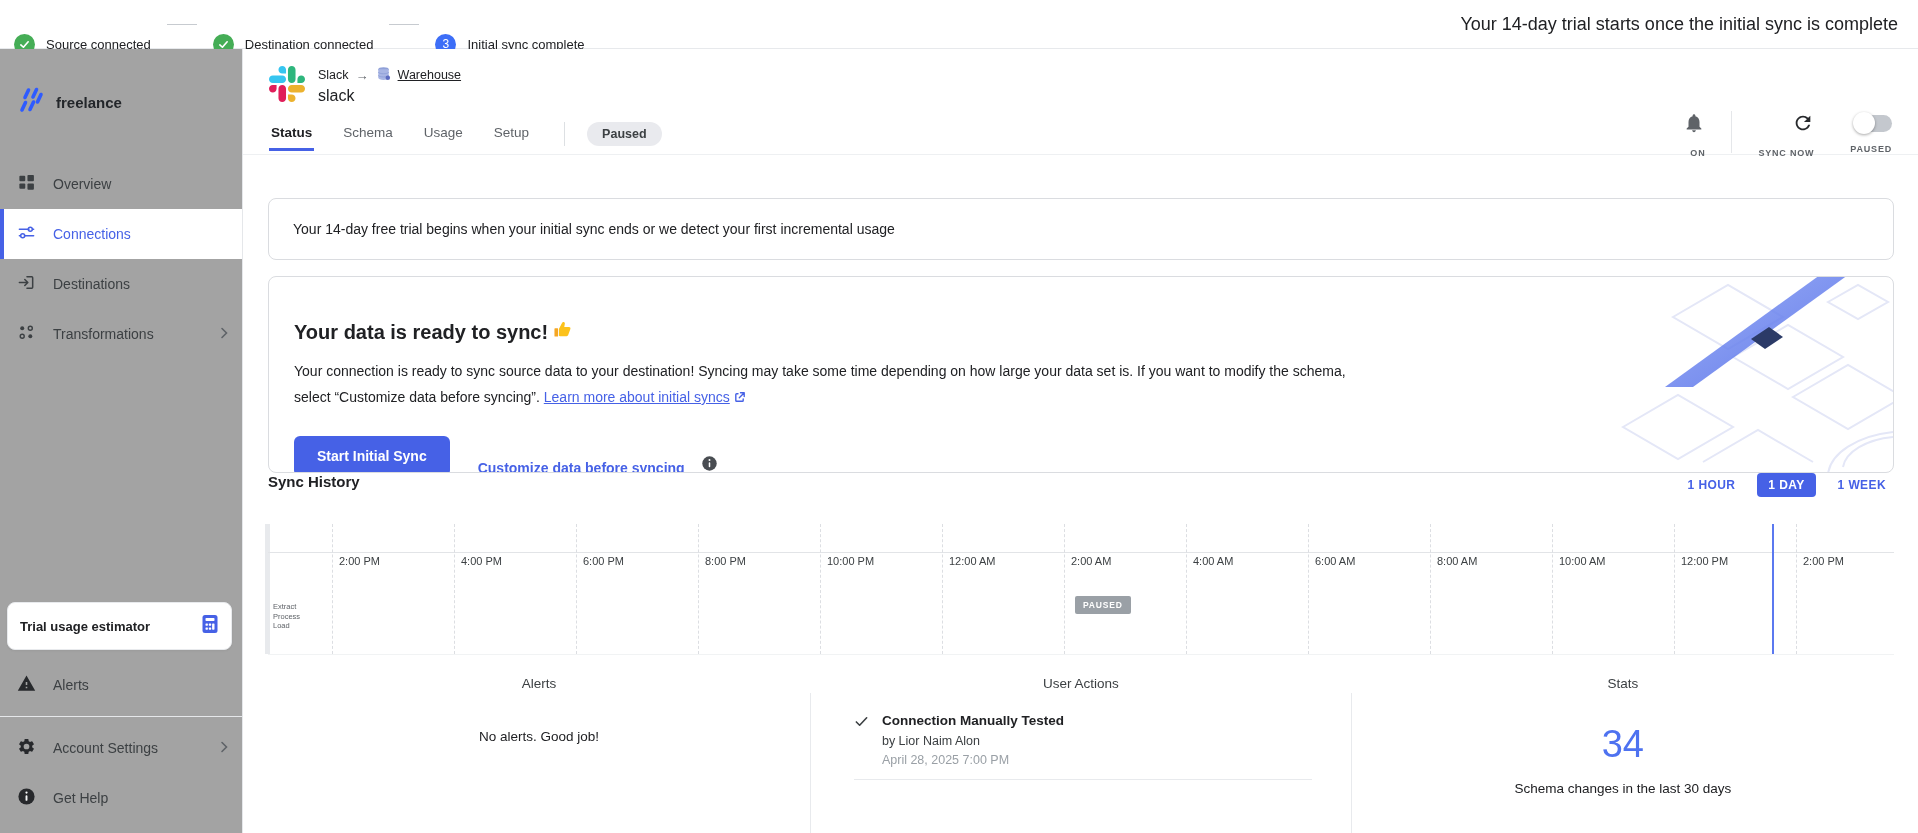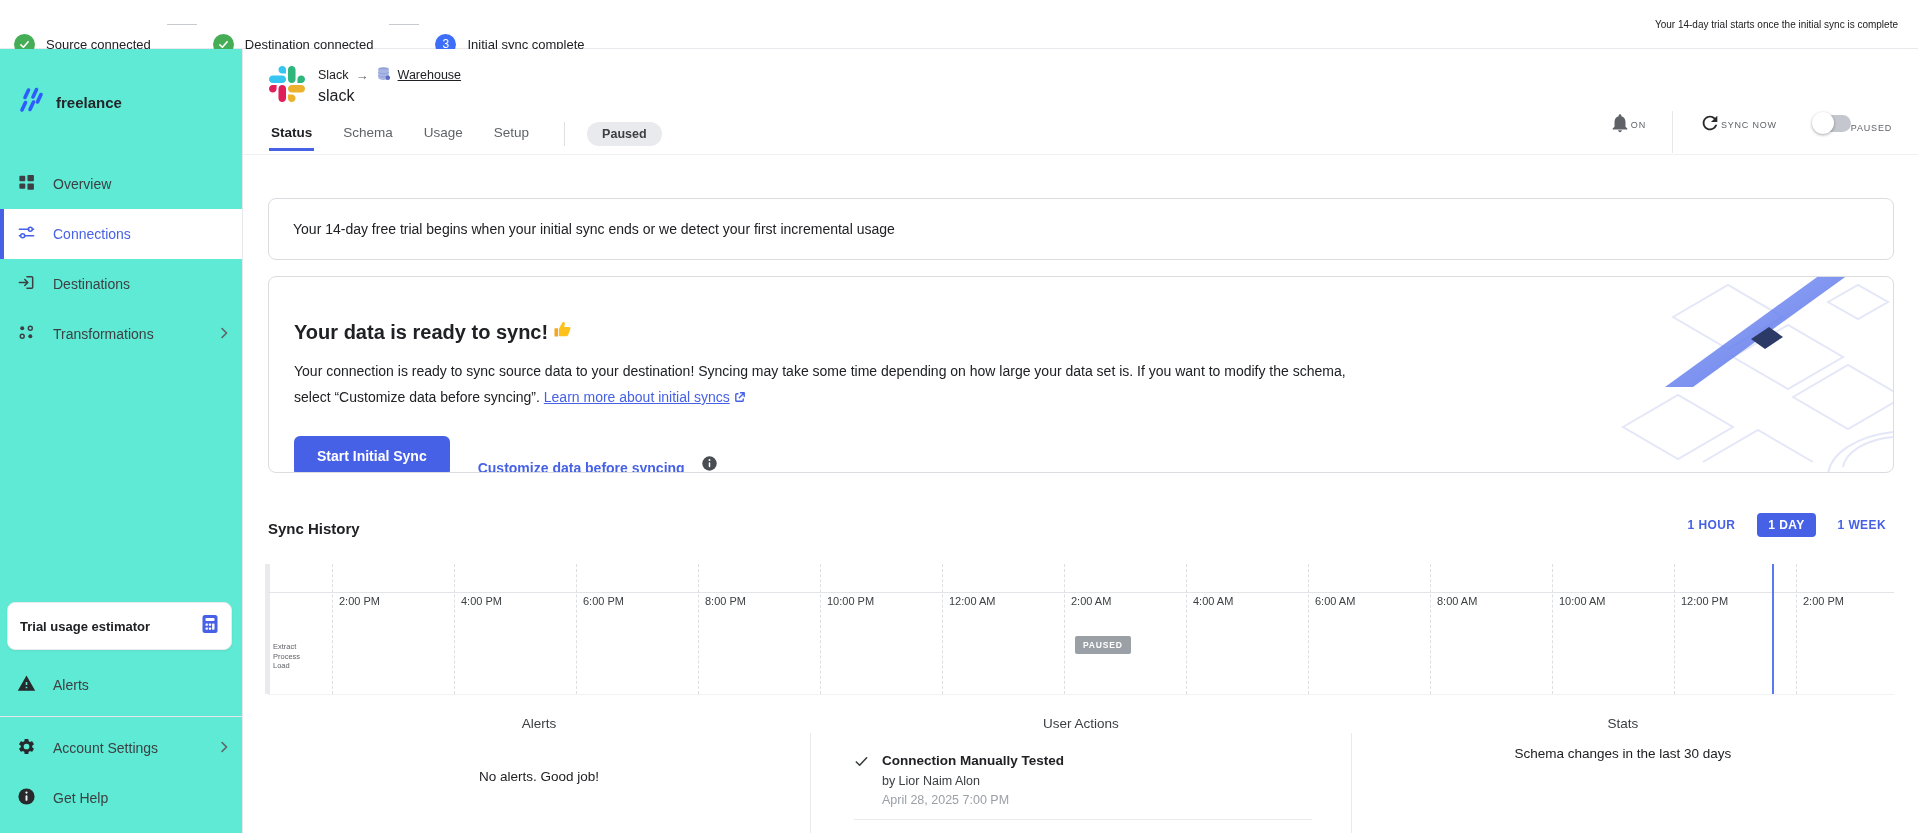--- a/index.html
+++ b/index.html
@@ -8,27 +8,27 @@
   .app { position:relative; width:1918px; height:833px; background:#fff; overflow:hidden; }
 
   
   .topbar { height:49px; display:flex; align-items:center; padding:0 20px 0 14px; border-bottom:1px solid #e7e9ec; background:#fff; }
   .step { display:flex; align-items:center; gap:11px;margin-top:40px; }
   .step-circle { width:21px; height:21px; border-radius:50%; display:flex; align-items:center; justify-content:center; flex:0 0 auto; }
   .step-circle.done { background:#45ad56; }
   .step-circle.current { background:#3d6ef7; color:#fff; font-size:12px; font-weight:500; }
   .step-label { font-size:13px; color:#202124; }
   .step-dash { width:30px; height:1px; background:#c7cbd0; margin:0 16px; }
-  .topbar-note { margin-left:auto; font-size:10px; color:#202124; }
+  .topbar-note { margin-left:auto; font-size:18px; color:#202124; }
 
   
   .shell { display:flex; height:784px; }
 
   
-  .sidebar { width:243px; flex:0 0 243px; background:#5eead4; border-right:1px solid #e5e7ea; display:flex; flex-direction:column; }
+  .sidebar { width:243px; flex:0 0 243px; background:#a3a3a3; border-right:1px solid #e5e7ea; display:flex; flex-direction:column; }
   .brand { display:flex; align-items:center; gap:11px; padding:36px 14px 0 15px; }
   .brand-name { font-size:15px; font-weight:700; color:#23262a; }
   .nav { margin-top:40px; }
   .nav-item { position:relative; height:50px; display:flex; align-items:center; gap:17px; padding:0 14px 0 17px; font-size:14px; font-weight:500; color:#3c4043; cursor:pointer; }
   .nav-item svg { flex:0 0 auto; }
   .nav-item.active { background:#fff; color:#4661e6; }
   .nav-item.active::before { content:""; position:absolute; left:0; top:0; bottom:0; width:4px; background:#4661e6; }
   .nav-chevron { margin-left:auto; }
   .side-bottom { margin-top:auto; padding-bottom:10px; }
   .estimator { margin:0 10px 10px 7px; background:#fff; border:1px solid #e8eaed; border-radius:8px; box-shadow:0 1px 2px rgba(60,64,67,.08); padding:11px 12px; display:flex; align-items:center; justify-content:space-between; cursor:pointer; }
@@ -43,21 +43,21 @@
   .crumb-arrow { color:#5f6368; font-size:13px; }
   .crumb-link { text-decoration:underline; cursor:pointer; color:#202124; }
   .conn-title { font-size:16px; margin-top:3px; color:#202124; }
   .tabs-row { display:flex; align-items:center; margin-top:16px; }
   .tab { font-size:13.5px; color:#5f6368; padding:0 2px 11px; margin-right:27px; cursor:pointer; }
   .tab.active { color:#202124; font-weight:700; border-bottom:3px solid #4661e6; padding-bottom:8px; }
   .tab-divider { width:1px; height:24px; background:#dde0e3; margin:0 22px 8px 6px; }
   .paused-pill { background:#e9eaee; color:#3c4043; font-size:12.5px; font-weight:700; border-radius:13px; padding:5px 15px; margin-bottom:8px; }
 
   .header-controls { position:absolute; top:62px; right:26px; display:flex; align-items:flex-start; }
-  .ctrl { display:flex; flex-direction:row; align-items:flex-start; cursor:pointer; }
+  .ctrl { display:flex; flex-direction:column; align-items:flex-end; cursor:pointer;font-weight:bold; }
   .ctrl-label { margin-top:9px; font-size:9px; letter-spacing:.8px; color:#5f6368; }
   .ctrl-divider { width:1px; height:42px; background:#e5e7ea; margin:0 26px; }
   .ctrl-gap { width:36px; }
   .toggle { width:38px; height:17px; border-radius:9px; background:#c4c8ce; position:relative; margin-top:4px; }
   .toggle-knob { position:absolute; left:-1px; top:-3px; width:22px; height:22px; border-radius:50%; background:#fff; box-shadow:0 1px 3px rgba(0,0,0,.35); }
 
   .content { padding:0 24px 0 25px; }
 
   .banner { margin-top:43px; height:62px; border:1px solid #dadce0; border-radius:8px; display:flex; align-items:center; padding:0 24px; font-size:14px; color:#202124; }
 
@@ -65,21 +65,21 @@
   .ready-title { font-size:20px; font-weight:700; color:#202124; display:flex; align-items:center; gap:4px; }
   .ready-body { margin-top:13px; font-size:14px; line-height:26px; color:#202124; width:1062px; position:relative; z-index:2; }
   .ready-link { color:#4661e6; text-decoration:underline; cursor:pointer; }
   .ext-icon { display:inline-block; vertical-align:-2px; margin-left:3px; }
   .ready-actions { margin-top:24px; display:flex; align-items:flex-end; gap:28px; }
   .btn-primary { background:#4661e6; color:#fff; border:none; border-radius:6px; font-size:14px; font-weight:700; padding:12px 23px; cursor:pointer; font-family:inherit; }
   .link-secondary { color:#4661e6; font-size:14px; font-weight:700; cursor:pointer; }
   .info-dot { margin-left:-12px; cursor:pointer; }
   .illus { position:absolute; right:0; top:0; z-index:1; }
 
-  .sync-head { margin-top:40px; display:flex; align-items:flex-end; justify-content:space-between; }
+  .sync-head { display:flex; align-items:flex-start; justify-content:space-between; }
   .sync-title { font-size:15px; font-weight:700; color:#202124; }
   .ranges { display:flex; align-items:center; gap:14px; }
   .range { font-size:12px; font-weight:700; letter-spacing:.4px; color:#4661e6; padding:5px 8px; cursor:pointer; }
   .range.active { background:#4661e6; color:#fff; border-radius:4px; padding:5px 11px; }
 
   .chart { position:relative; margin-top:27px; height:131px; border-bottom:1px solid #f1f3f4; }
   .chart-leftbar { position:absolute; left:-3px; top:0; bottom:0; width:5px; background:#e8eaed; }
   .grid-col { position:absolute; top:0; bottom:0; border-left:1px dashed #dcdee2; }
   .tick { position:absolute; left:6px; top:31px; font-size:11px; color:#3c4043; white-space:nowrap; }
   .chart-hline { position:absolute; left:0; right:0; top:28px; height:1px; background:#e2e4e7; }
@@ -461,20 +461,21 @@
               </div>
               <div class="ua-item">
                 
                 
               </div>
             </div>
           </div>
 
           <div class="bcol">
             <div class="bcol-head">Stats</div>
+            <div class="stat-value">34</div>
             <div class="stat-caption">Schema changes in the last 30 days</div>
           </div>
         </div>
 
       </div>
     </div>
   </div>
 </div>
 
 </body></html>

